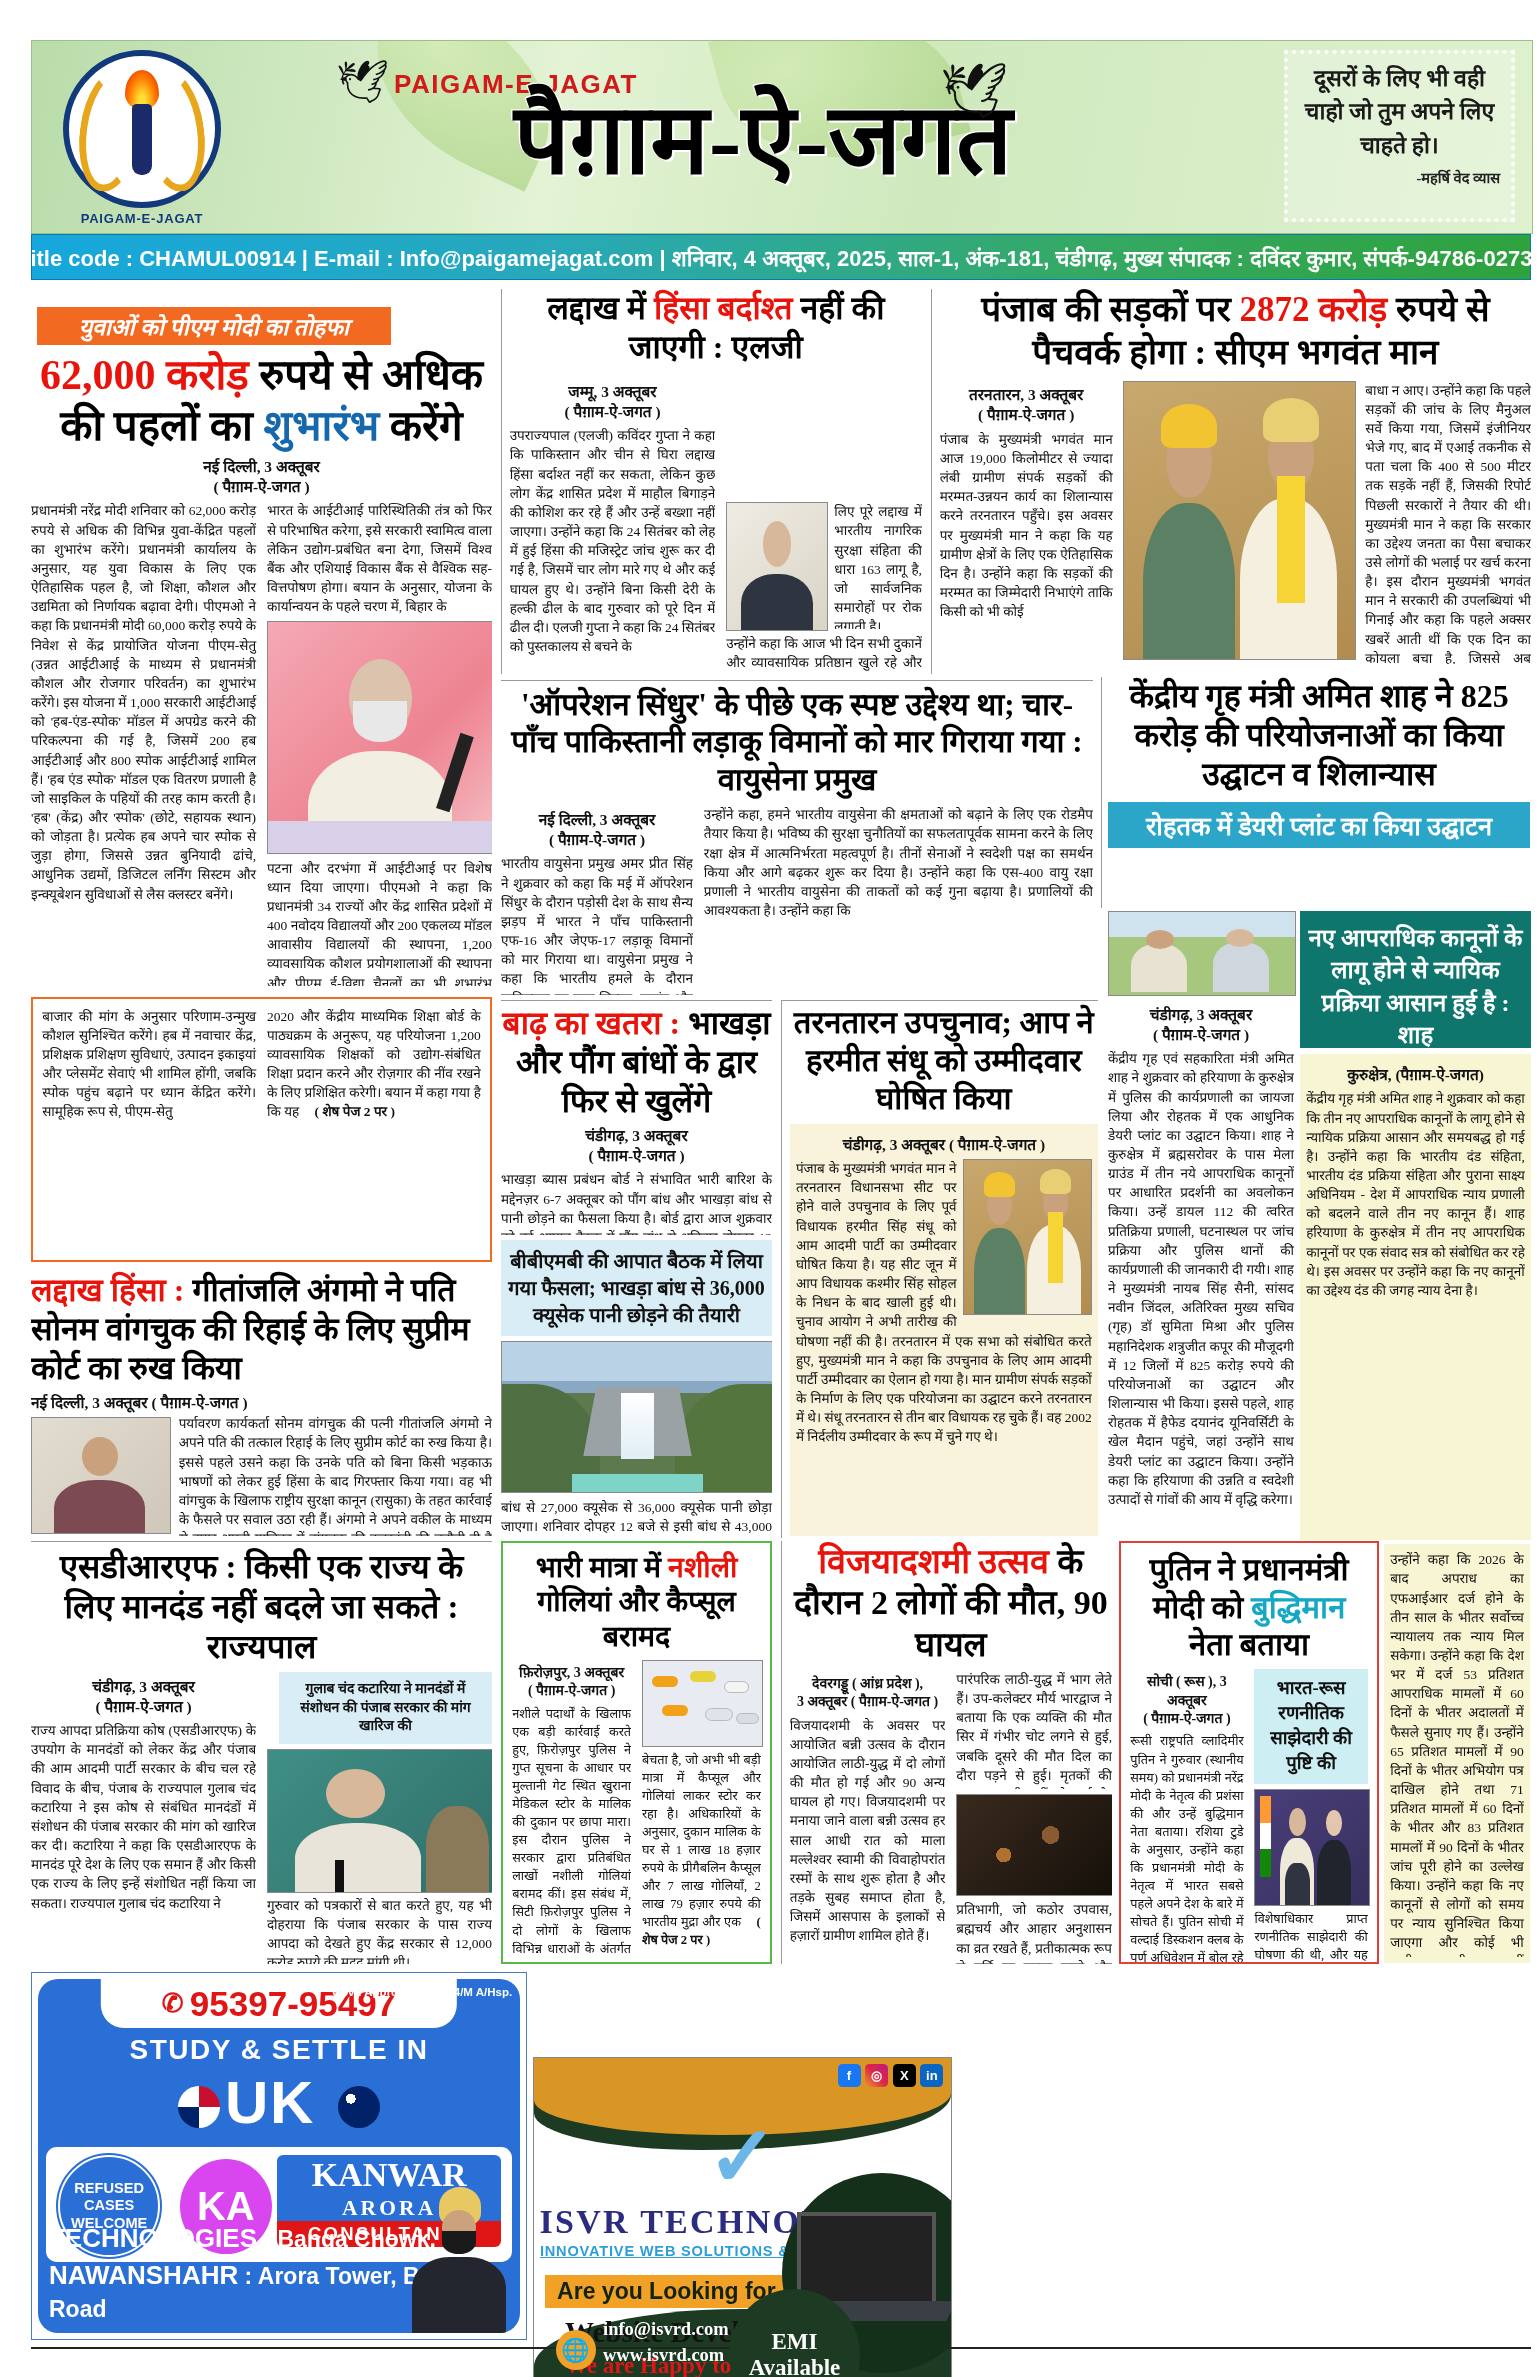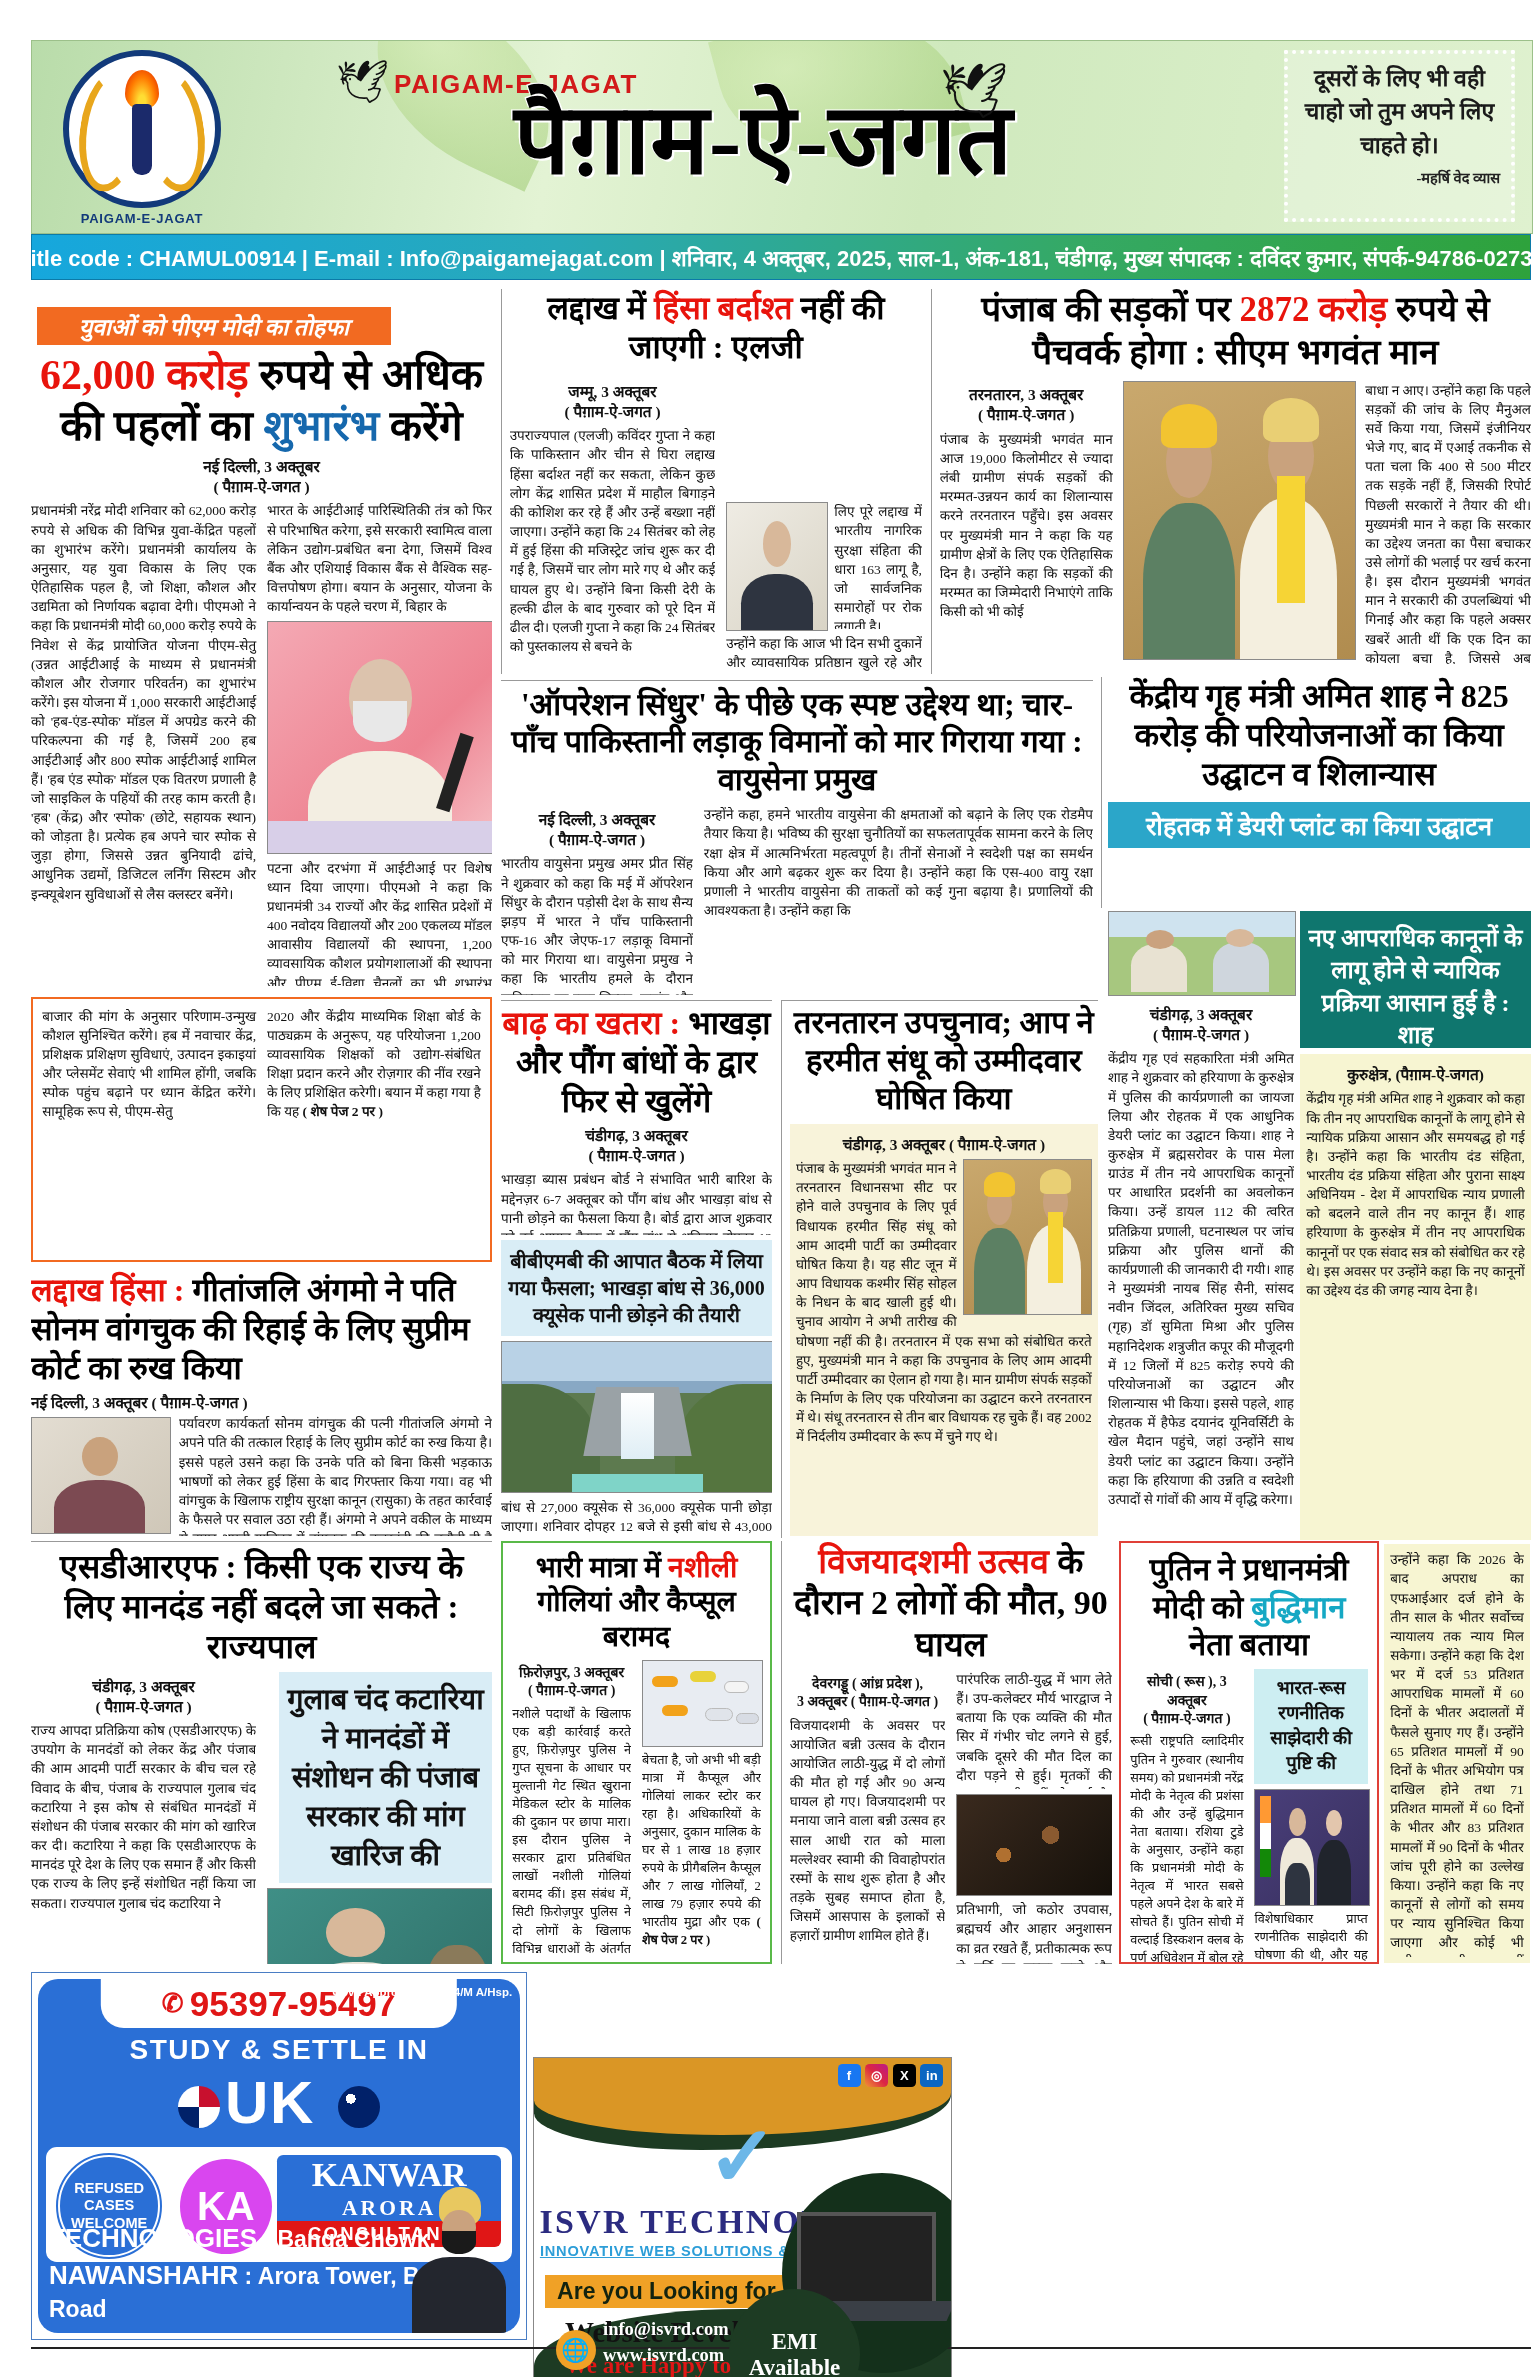--- a/index.html
+++ b/index.html
@@ -50,21 +50,21 @@
   .kicker{background:#f26a21;color:#fff;font-weight:bold;font-style:italic;
     text-align:center;font-size:23px;padding:3.1px 7.7px;}
   .hl{font-weight:bold;color:#000;line-height:1.22;}
   .red{color:#e8140c;} .blue{color:#1668ad;} .teal{color:#15a8c4;}
   .dl{font-weight:bold;text-align:center;font-size:15.4px;line-height:1.3;margin:4.6px 0;}
   .bt{font-size:13.5px;line-height:1.42;text-align:justify;}
   .cols{display:flex;gap:10.8px;}
   .col{flex:1;min-width:0;}
   .subbox{background:#d9edf6;font-weight:bold;text-align:center;
     font-size:21px;line-height:1.35;padding:7.7px 6.2px;}
-  .cont{font-weight:bold;}
+  .cont{font-weight:bold;margin-left:12px;}
 
   
   .ph{position:relative;overflow:hidden;border:0.8px solid #8a8a8a;}
   .head{position:absolute;border-radius:50%;}
   .torso{position:absolute;border-radius:46% 46% 0 0;}
 
   .ph-modi{background:linear-gradient(135deg,#f4a9b4,#ee8391 60%,#f6c1c6);}
   .ph-modi .torso{left:18%;bottom:-8%;width:64%;height:52%;background:#f3eee2;}
   .ph-modi .head{left:36%;top:16%;width:28%;height:34%;background:#dcc3ad;}
   .ph-modi .beard{position:absolute;left:38%;top:34%;width:24%;height:18%;
@@ -397,21 +397,21 @@
   </div>
 
   <div class="abs blk nb" style="left:31px;top:1541px;width:461px;height:423px;border-top:0.8px solid #999;padding-top:4.6px;">
     <div class="hl" style="font-size:33px;text-align:center;">एसडीआरएफ : किसी एक राज्य के लिए मानदंड नहीं बदले जा सकते : राज्यपाल</div>
     <div class="cols" style="margin-top:4.6px;">
       <div class="col">
         <div class="dl"><span>चंडीगढ़, 3 अक्तूबर</span><br><span>( पैग़ाम-ऐ-जगत )</span></div>
         <div class="bt" style="height:254px;overflow:hidden;"><span>राज्य आपदा प्रतिक्रिया कोष (एसडीआरएफ) के उपयोग के मानदंडों को लेकर केंद्र और पंजाब की आम आदमी पार्टी सरकार के बीच चल रहे विवाद के बीच, पंजाब के राज्यपाल गुलाब चंद कटारिया ने इस कोष से संबंधित मानदंडों में संशोधन की पंजाब सरकार की मांग को खारिज कर दी।</span> <span>कटारिया ने कहा कि एसडीआरएफ के मानदंड पूरे देश के लिए एक समान हैं और किसी एक राज्य के लिए इन्हें संशोधित नहीं किया जा सकता। राज्यपाल गुलाब चंद कटारिया ने</span></div>
       </div>
       <div class="col">
-        <div class="subbox" style="font-size:29px;margin-left:12px;">गुलाब चंद कटारिया ने मानदंडों में संशोधन की पंजाब सरकार की मांग खारिज की</div>
+        <div class="subbox" style="font-size:14px;margin-left:12px;">गुलाब चंद कटारिया ने मानदंडों में संशोधन की पंजाब सरकार की मांग खारिज की</div>
         <div class="ph ph-gov" style="width:100%;height:142px;margin-top:4.6px;">
           <div class="aide"></div>
             <div class="torso"></div>
             <div class="head"></div>
             <div class="mic3"></div>
         </div>
         <div class="bt" style="height:83px;overflow:hidden;margin-top:3.1px;"><span>गुरुवार को पत्रकारों से बात करते हुए, यह भी दोहराया कि पंजाब सरकार के पास राज्य आपदा को देखते हुए केंद्र सरकार से 12,000 करोड़ रुपये की मदद मांगी थी।</span> </div>
       </div>
     </div>
 

